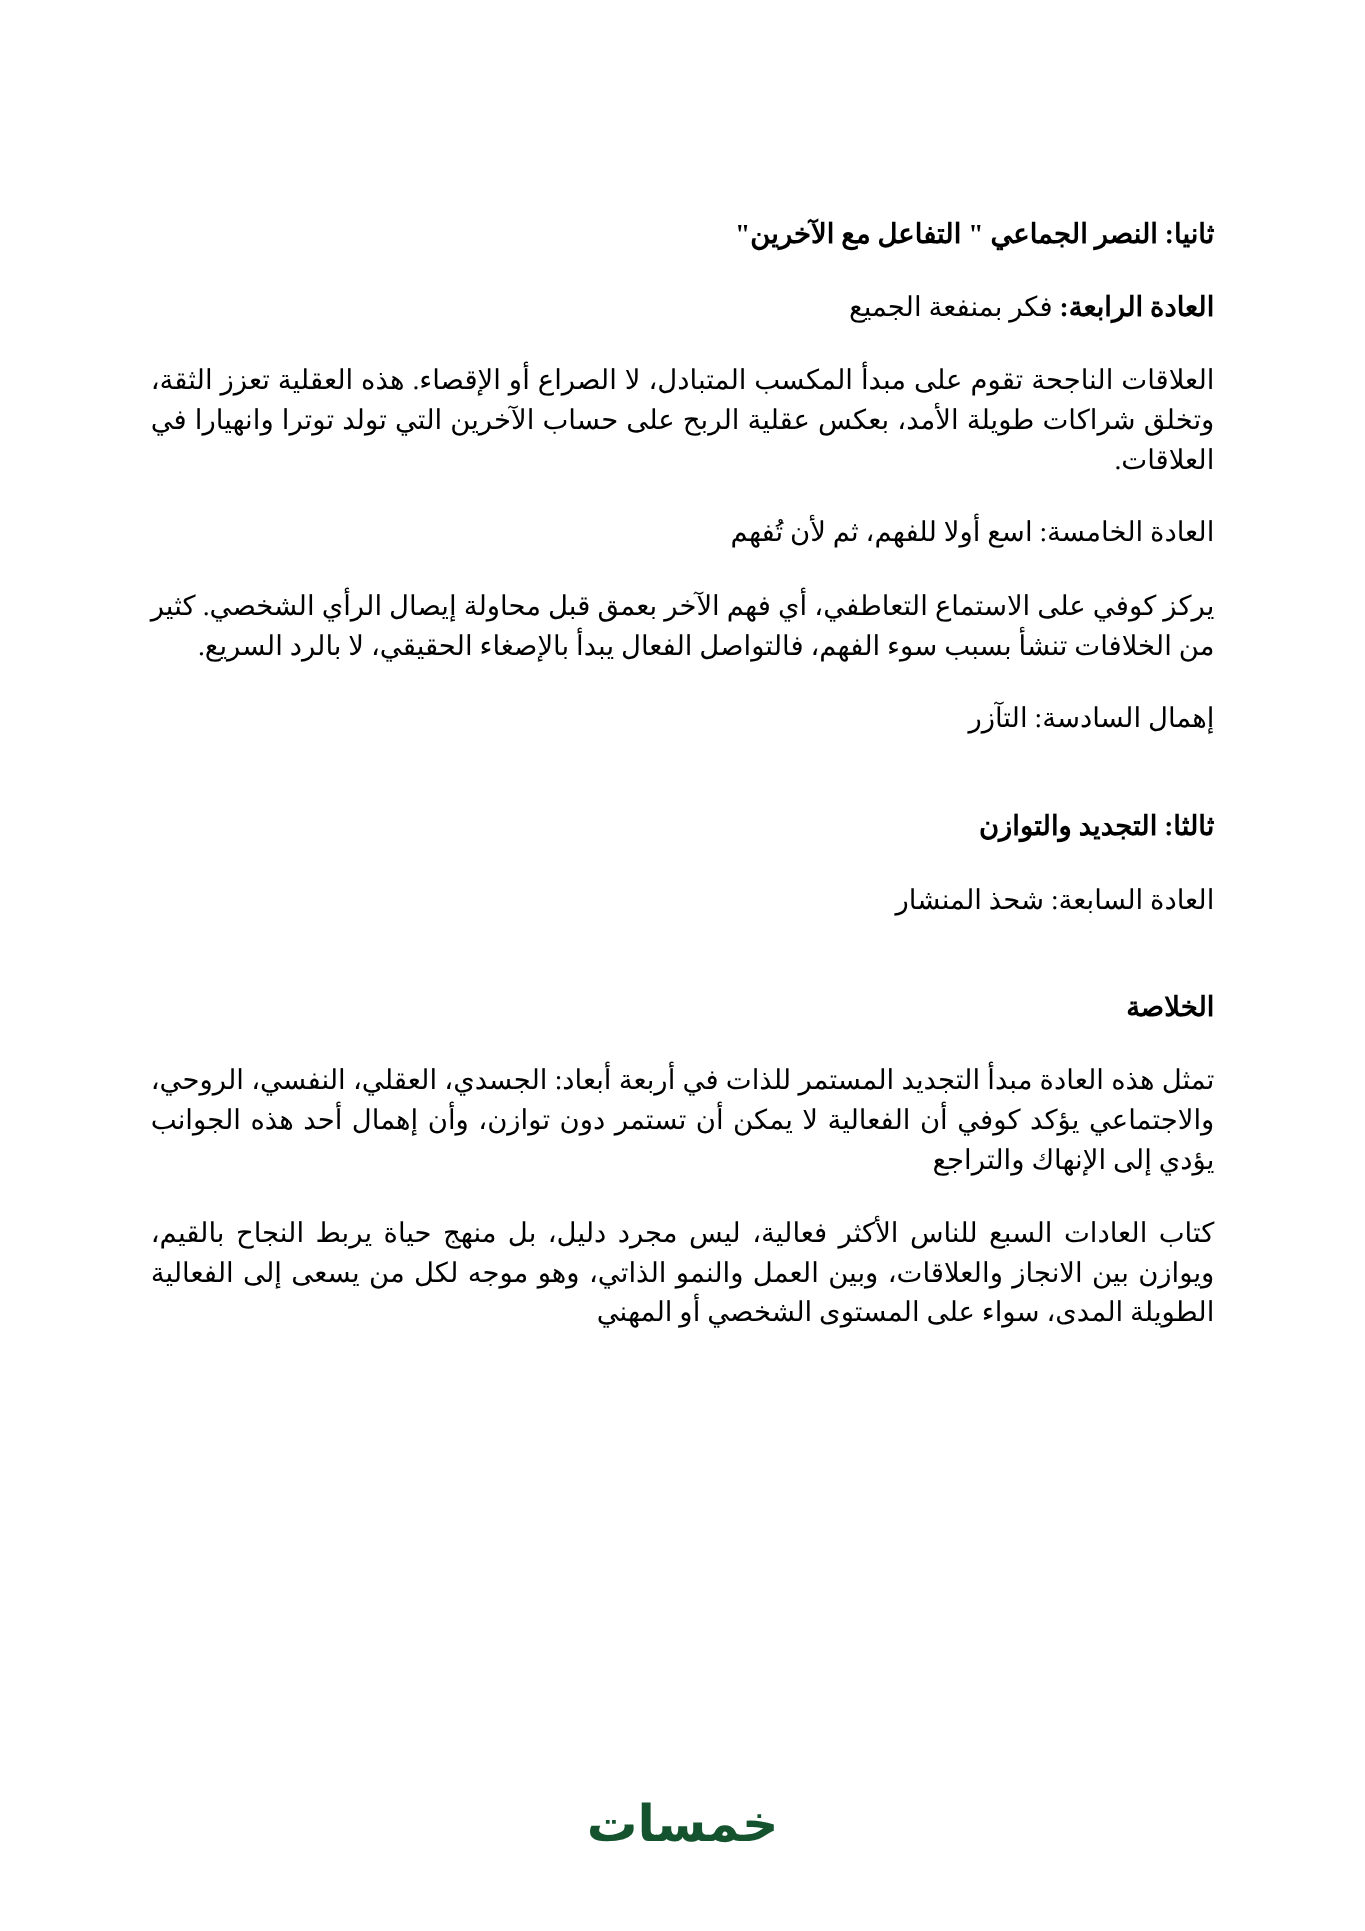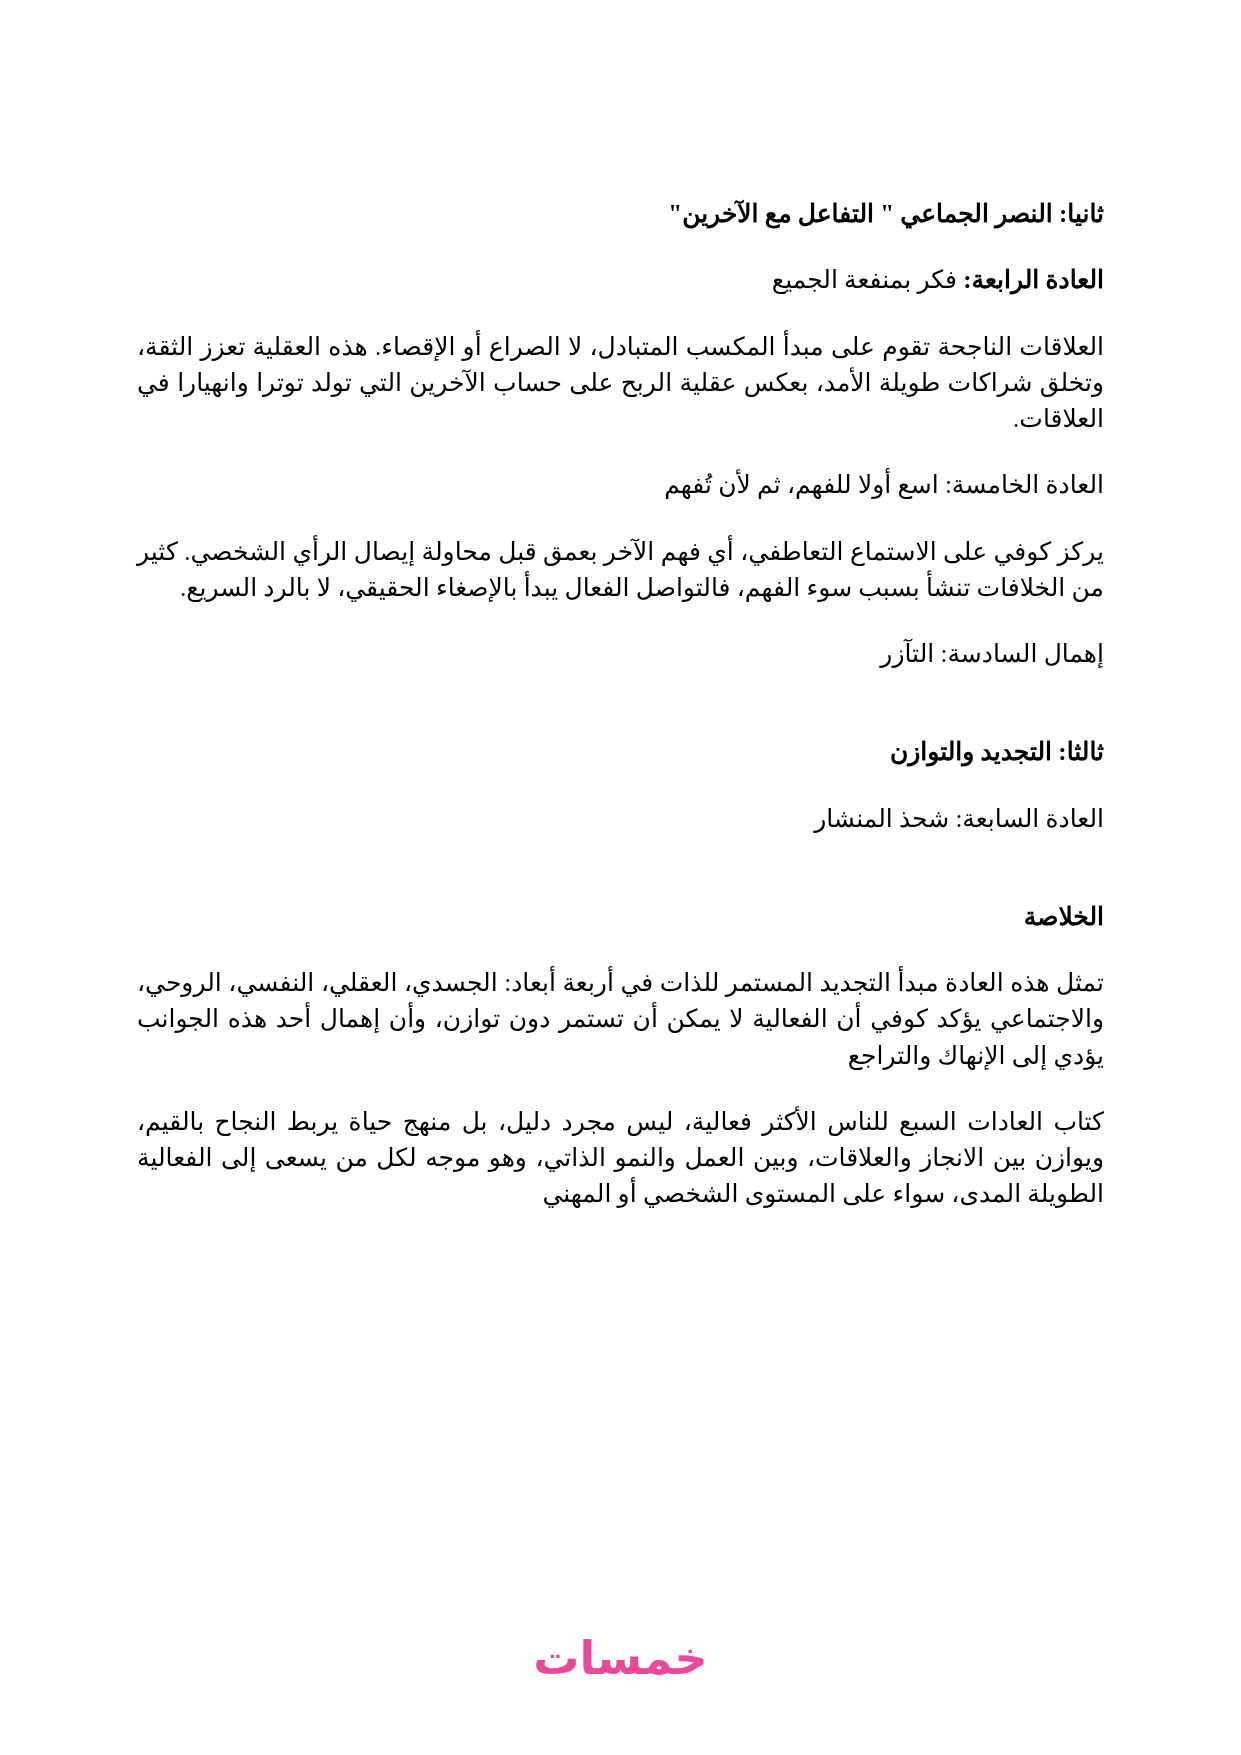--- a/index.html
+++ b/index.html
@@ -39,21 +39,21 @@
     text-justify: inter-word;
   }
   .tight { margin-bottom: 16px; }
   .watermark {
     position: absolute;
     bottom: 70px;
     left: 0;
     right: 0;
     text-align: center;
     direction: rtl;
-    color: #ec4899;
+    color: #14532d;
     font-size: 46px;
     letter-spacing: 1px;
     font-family: "DejaVu Sans", "Liberation Sans", sans-serif;
     font-weight: bold;
   }
 </style>
 </head>
 <body>
 
 <div class="page">

